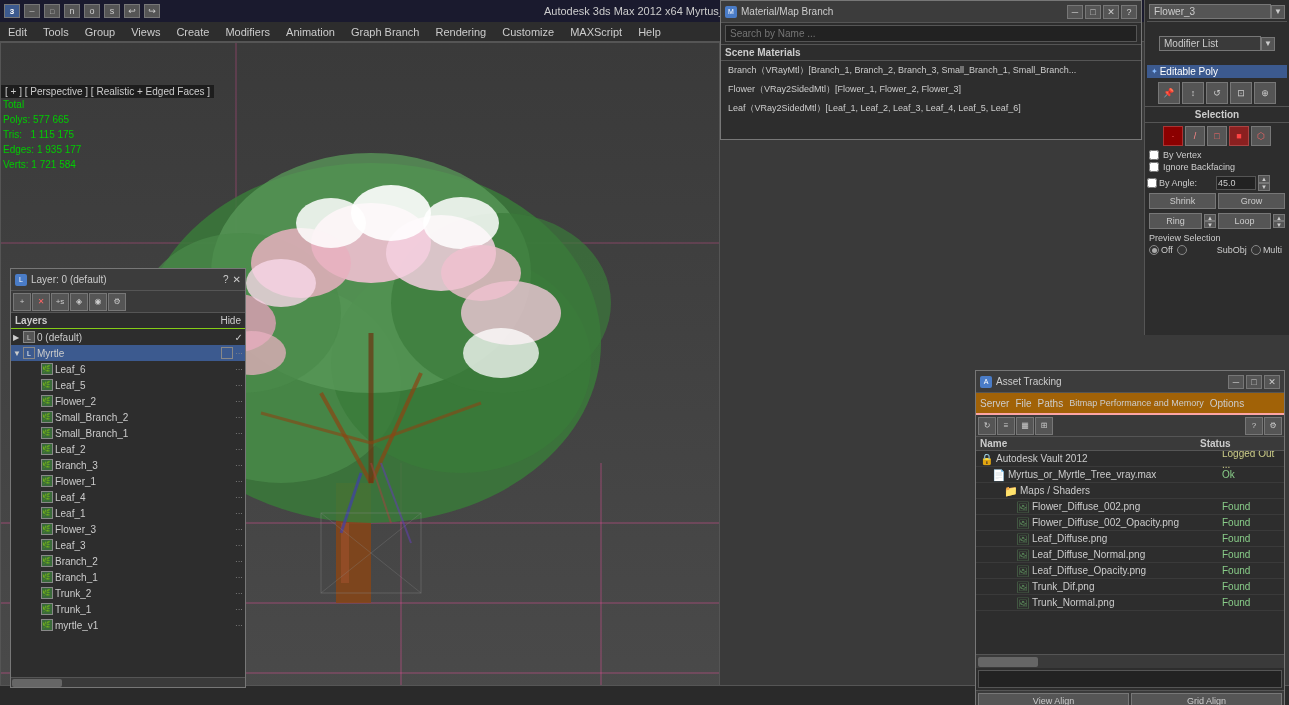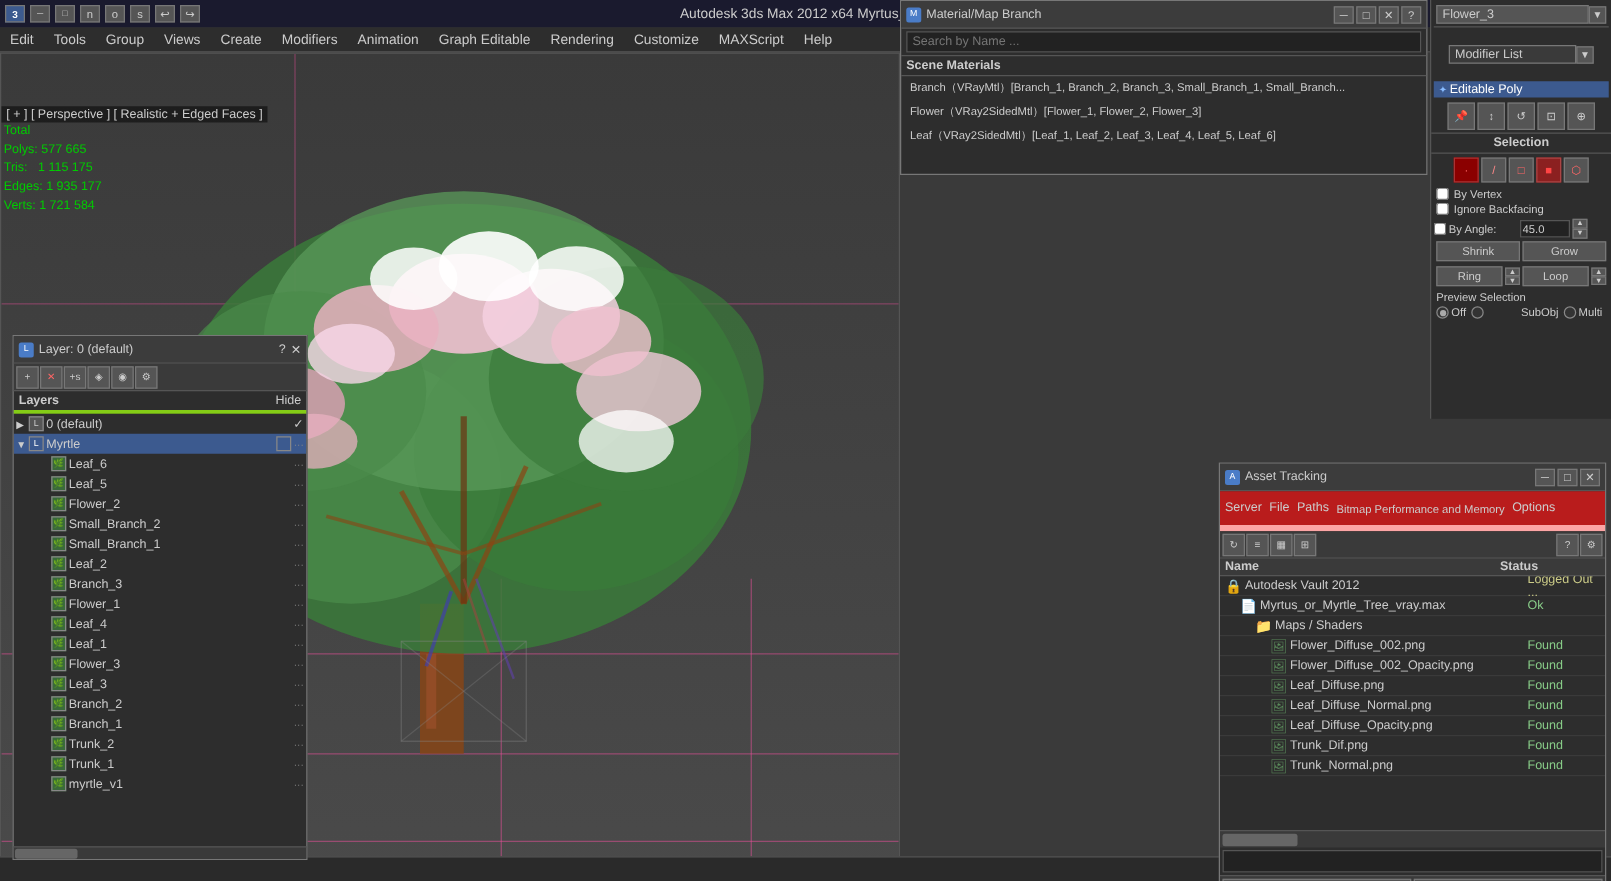--- a/index.html
+++ b/index.html
@@ -33,21 +33,21 @@
     
     .layers-panel { position: absolute; top: 268px; left: 10px; width: 236px; height: 420px; background: #2d2d2d; border: 1px solid #777; z-index: 20; }
     .layers-title-bar { background: #3c3c3c; height: 22px; display: flex; align-items: center; justify-content: space-between; padding: 0 4px; border-bottom: 1px solid #555; }
     .layers-title-left { display: flex; align-items: center; gap: 4px; }
     .layers-icon { width: 12px; height: 12px; background: #4a7cc7; border-radius: 2px; display: flex; align-items: center; justify-content: center; font-size: 7px; color: white; }
     .layers-title-text { font-size: 10px; color: #ccc; }
     .layers-question { font-size: 10px; color: #ccc; cursor: pointer; }
     .layers-close { font-size: 10px; color: #ccc; cursor: pointer; }
     .layers-toolbar { background: #3a3a3a; height: 22px; display: flex; align-items: center; padding: 0 2px; gap: 1px; border-bottom: 1px solid #555; }
     .lt-btn { width: 18px; height: 18px; background: #555; border: 1px solid #777; color: #ccc; font-size: 8px; display: flex; align-items: center; justify-content: center; cursor: pointer; }
-    .layers-header { display: flex; align-items: center; justify-content: space-between; padding: 2px 4px; border-bottom: 3px solid #84cc16; }
+    .layers-header { display: flex; align-items: center; justify-content: space-between; padding: 2px 4px; border-bottom: 1px solid #84cc16; }
     .layers-header-text { font-size: 10px; color: #ccc; font-weight: bold; }
     .hide-text { font-size: 10px; color: #ccc; }
     .layer-list { overflow-y: auto; height: calc(100% - 88px); }
     .layer-item { display: flex; align-items: center; padding: 1px 2px; height: 16px; cursor: pointer; }
     .layer-item.active { background: #3c5a8f; }
     .layer-item.default { background: #2d2d2d; }
     .layer-indent2 { width: 28px; flex-shrink: 0; }
     .layer-arrow { color: #ccc; font-size: 8px; width: 10px; }
     .layer-icon { width: 12px; height: 12px; border: 1px solid #888; background: #555; margin-right: 2px; flex-shrink: 0; display: flex; align-items: center; justify-content: center; font-size: 7px; }
     .layer-name { font-size: 10px; color: #ccc; flex: 1; }
@@ -66,21 +66,21 @@
     .mat-controls { display: flex; gap: 2px; }
     .mat-ctrl-btn { width: 16px; height: 14px; background: #555; border: 1px solid #777; color: #ccc; font-size: 9px; display: flex; align-items: center; justify-content: center; cursor: pointer; }
     .mat-search { padding: 2px 4px; border-bottom: 1px solid #555; display: flex; align-items: center; }
     .mat-search-input { width: 100%; background: #222; border: 1px solid #555; color: #ccc; font-size: 10px; padding: 2px 4px; }
     .mat-section { padding: 2px 4px; font-size: 10px; color: #ccc; font-weight: bold; border-bottom: 1px solid #555; }
     .mat-item { padding: 1px 8px; font-size: 10px; color: #ccc; cursor: pointer; border: 1px solid transparent; }
 
     
     .asset-panel { position: absolute; top: 370px; left: 975px; width: 310px; height: 335px; background: #2d2d2d; border: 1px solid #777; z-index: 20; }
     .asset-title-bar { background: #3c3c3c; height: 22px; display: flex; align-items: center; justify-content: space-between; padding: 0 4px; border-bottom: 1px solid #555; }
-    .asset-menu-bar { background: #b91c1c; height: 32px; display: flex; align-items: center; padding: 0 4px; gap: 6px; border-bottom: 5px solid #fca5a5; }
+    .asset-menu-bar { background: #a16207; height: 22px; display: flex; align-items: center; padding: 0 4px; gap: 6px; border-bottom: 2px solid #fca5a5; }
     .asset-menu-item { color: #ccc; font-size: 10px; cursor: pointer; }
     .asset-toolbar { background: #3a3a3a; height: 22px; display: flex; align-items: center; padding: 0 2px; gap: 1px; border-bottom: 1px solid #555; justify-content: space-between; }
     .asset-toolbar-left { display: flex; gap: 1px; }
     .asset-toolbar-right { display: flex; gap: 1px; }
     .at-btn { width: 18px; height: 18px; background: #555; border: 1px solid #777; color: #ccc; font-size: 8px; display: flex; align-items: center; justify-content: center; cursor: pointer; }
     .asset-table-header { display: flex; background: #3a3a3a; border-bottom: 1px solid #555; padding: 1px 4px; }
     .asset-col-name { flex: 1; font-size: 10px; color: #ccc; font-weight: bold; }
     .asset-col-status { width: 80px; font-size: 10px; color: #ccc; font-weight: bold; }
     .asset-list { overflow-y: auto; height: calc(100% - 130px); }
     .asset-item { display: flex; align-items: center; padding: 1px 4px; height: 16px; border-bottom: 1px solid #3a3a3a; }
@@ -136,21 +136,21 @@
 </div>
 
 <div class="menu-bar">
   <div class="menu-item">Edit</div>
   <div class="menu-item">Tools</div>
   <div class="menu-item">Group</div>
   <div class="menu-item">Views</div>
   <div class="menu-item">Create</div>
   <div class="menu-item">Modifiers</div>
   <div class="menu-item">Animation</div>
-  <div class="menu-item">Graph Editable</div>
+  <div class="menu-item">Graph Branch</div>
   <div class="menu-item">Rendering</div>
   <div class="menu-item">Customize</div>
   <div class="menu-item">MAXScript</div>
   <div class="menu-item">Help</div>
 </div>
 
 <div class="viewport">
 
   <svg class="vp-grid">
 

